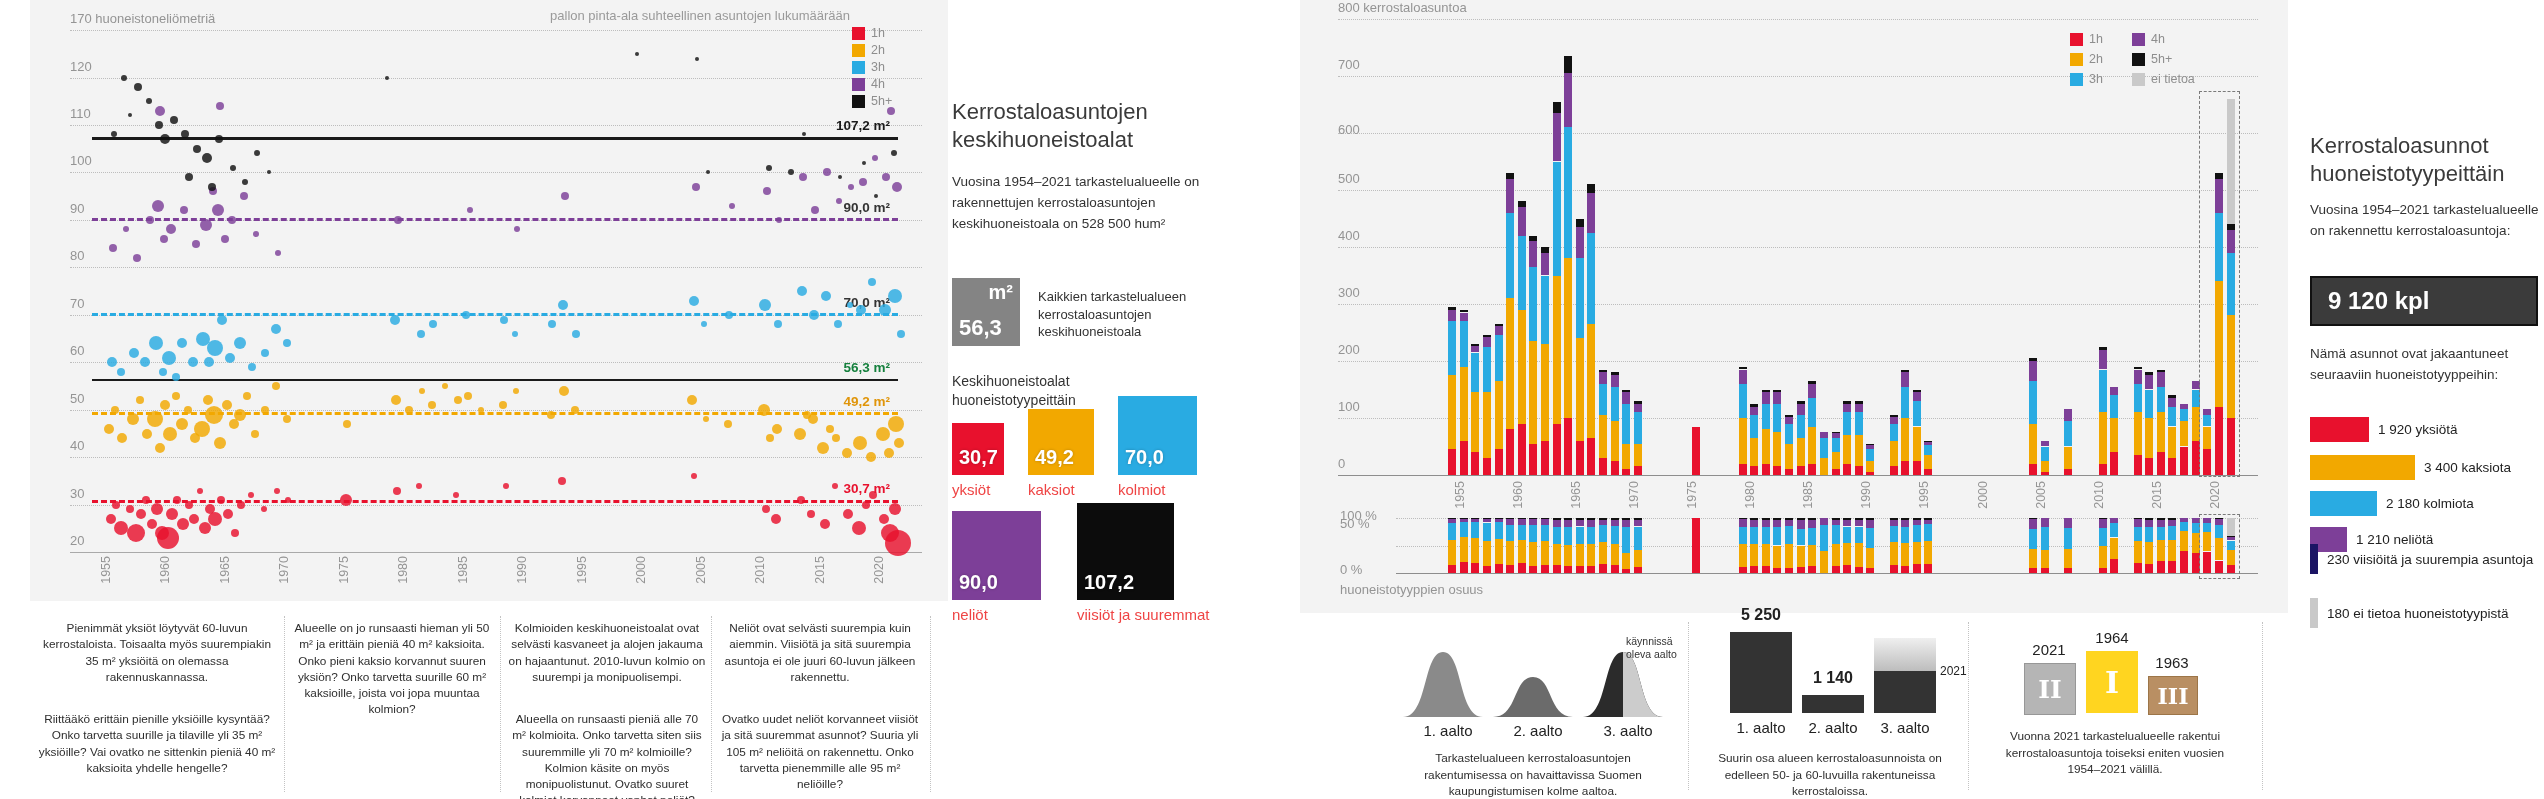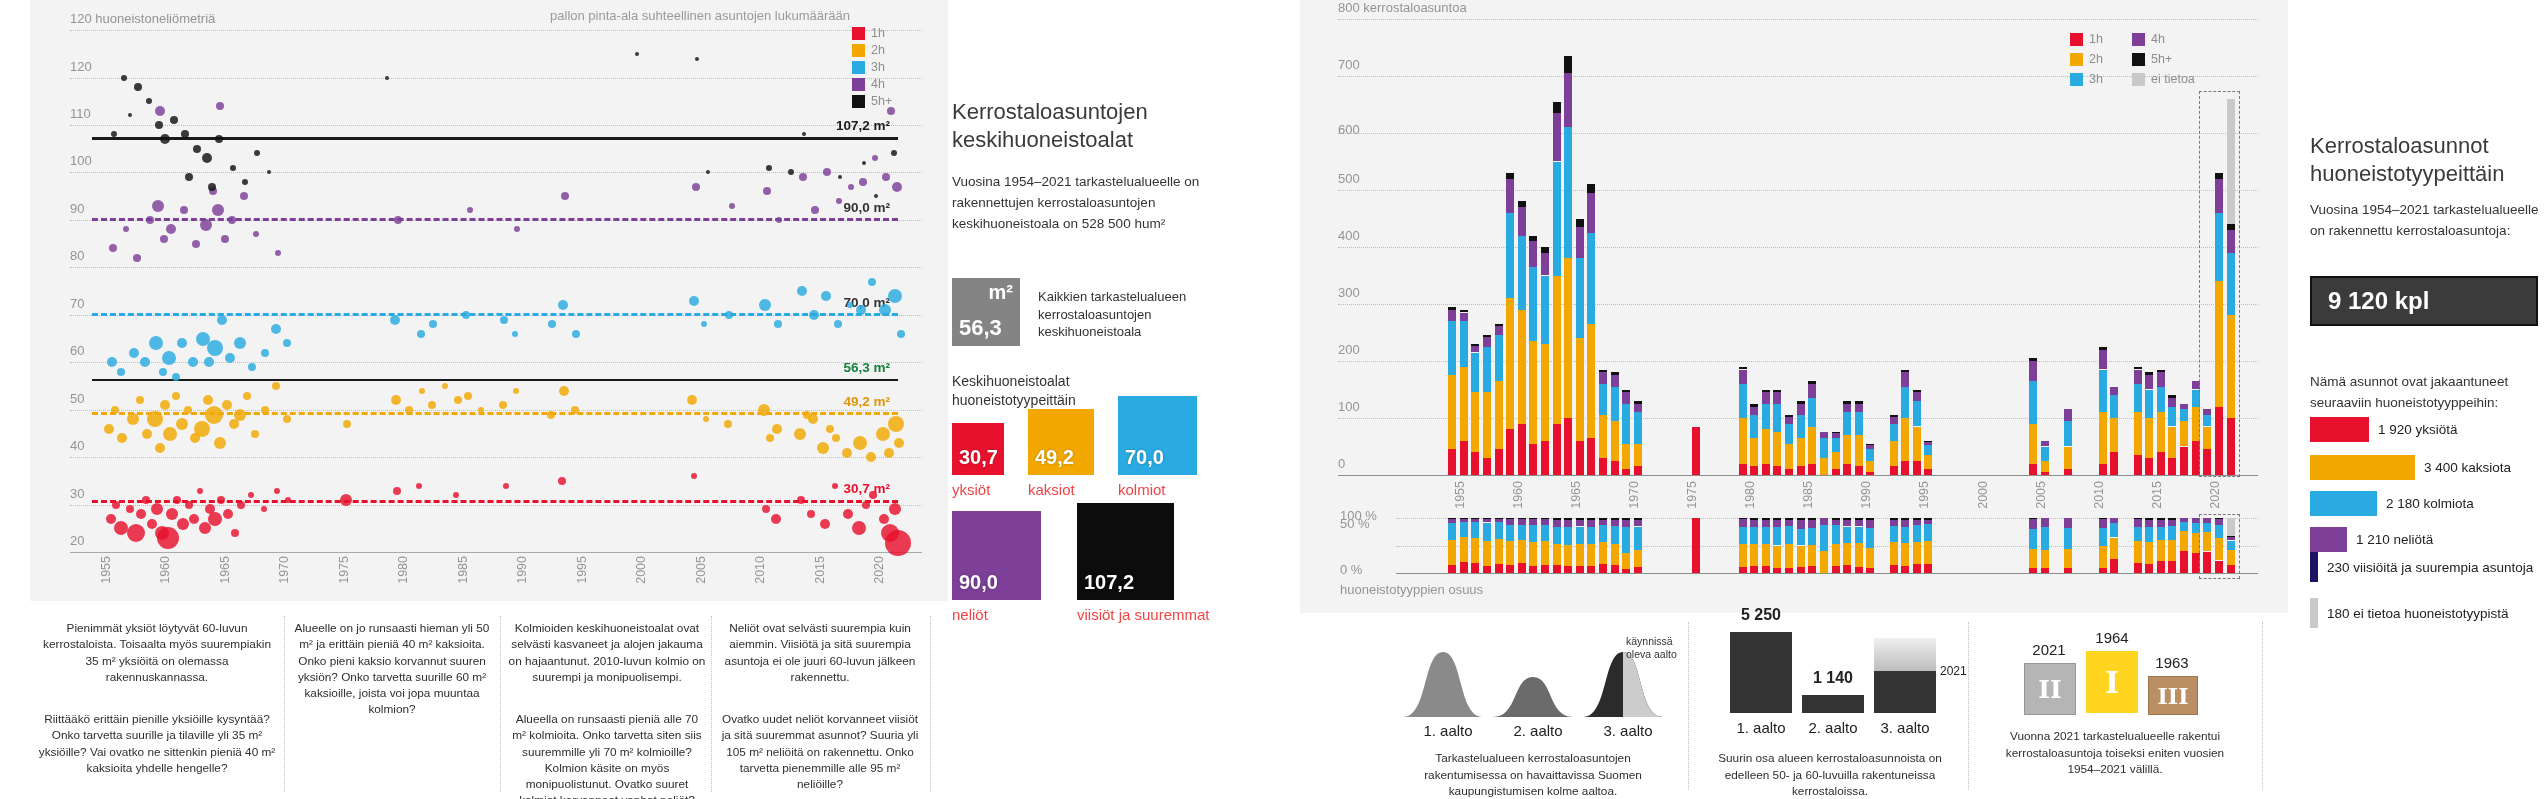--- a/index.html
+++ b/index.html
@@ -41,21 +41,21 @@
   .small-note{position:absolute;font-size:10.5px;line-height:1.25;color:#333;}
 </style>
 </head>
 <body>
 
 <div id="canvas">
 
   <div class="panel" id="panel-left" style="left:30px;top:0;width:918px;height:601px;">
     <div class="abs" id="scatter-plot" style="left:0;top:0;width:918px;height:601px;">
         <div class="gridline" style="left: 40px; top: 30px; width: 852px;"></div>
-        <div class="tick-label" style="left: 40px; top: 11px;">120 huoneistoneliömetriä</div>
+        <div class="tick-label" style="left: 40px; top: 11px;">170 huoneistoneliömetriä</div>
         <div class="gridline" style="left: 40px; top: 77.5px; width: 852px;"></div>
         <div class="tick-label" style="left: 40px; top: 58.5px;">120</div>
         <div class="gridline" style="left: 40px; top: 124.9px; width: 852px;"></div>
         <div class="tick-label" style="left: 40px; top: 105.9px;">110</div>
         <div class="gridline" style="left: 40px; top: 172.4px; width: 852px;"></div>
         <div class="tick-label" style="left: 40px; top: 153.4px;">100</div>
         <div class="gridline" style="left: 40px; top: 219.9px; width: 852px;"></div>
         <div class="tick-label" style="left: 40px; top: 200.9px;">90</div>
         <div class="gridline" style="left: 40px; top: 267.4px; width: 852px;"></div>
         <div class="tick-label" style="left: 40px; top: 248.4px;">80</div>
@@ -921,39 +921,39 @@
     <span class="pct-tick" style="left:40px;top:516px;text-align:center;">50 %</span>
     <span class="pct-tick" style="left:40px;top:562px;">0 %</span>
     <span class="pct-tick" style="left:40px;top:582px;">huoneistotyyppien osuus</span>
   </div>
 
   <div class="info-title" style="left:2310px;top:132px;width:230px;">Kerrostaloasunnot huoneistotyypeittäin</div>
   <div class="info-body" style="left:2310px;top:200px;width:230px;">Vuosina 1954–2021 tarkastelualueelle on rakennettu kerrostaloasuntoja:</div>
   <div class="stat-dark" style="left:2310px;top:276px;width:208px;height:46px;">
     <span>9 120 kpl</span>
   </div>
-  <div class="info-body" style="left:2310px;top:344px;width:230px;margin-top:28px;">Nämä asunnot ovat jakaantuneet seuraaviin huoneistotyyppeihin:</div>
+  <div class="info-body" style="left:2310px;top:344px;width:230px;">Nämä asunnot ovat jakaantuneet seuraaviin huoneistotyyppeihin:</div>
   <div class="abs" id="type-legend" style="left:2310px;top:414px;width:234px;height:230px;">
       <div class="tl-row" style="left: 0px; top: 0px; height: 30px;">
         <div class="tl-bar" style="width: 59px; height: 25px; background: rgb(232, 17, 45);"></div>
         <div class="tl-text">1 920 yksiötä</div>
       </div>
       <div class="tl-row" style="left: 0px; top: 38px; height: 30px;">
         <div class="tl-bar" style="width: 105px; height: 25px; background: rgb(242, 168, 0);"></div>
         <div class="tl-text">3 400 kaksiota</div>
       </div>
       <div class="tl-row" style="left: 0px; top: 74px; height: 30px;">
         <div class="tl-bar" style="width: 67px; height: 25px; background: rgb(41, 171, 226);"></div>
         <div class="tl-text">2 180 kolmiota</div>
       </div>
       <div class="tl-row" style="left: 0px; top: 110px; height: 30px;">
         <div class="tl-bar" style="width: 37px; height: 25px; background: rgb(125, 63, 152);"></div>
         <div class="tl-text">1 210 neliötä</div>
       </div>
-      <div class="tl-row" style="left: 0px; top: 138px; height: 30px;">
+      <div class="tl-row" style="left: 0px; top: 130px; height: 30px;">
         <div class="tl-bar" style="width: 8px; height: 30px; background: rgb(27, 20, 100);"></div>
         <div class="tl-text">230 viisiöitä ja suurempia asuntoja</div>
       </div>
       <div class="tl-row" style="left: 0px; top: 184px; height: 30px;">
         <div class="tl-bar" style="width: 8px; height: 30px; background: rgb(201, 201, 201);"></div>
         <div class="tl-text">180 ei tietoa huoneistotyypistä</div>
       </div>
     </div>
 
   <svg class="abs" viewBox="0 0 270 100" style="left:1398px;top:622px;width:270px;height:100px;">

